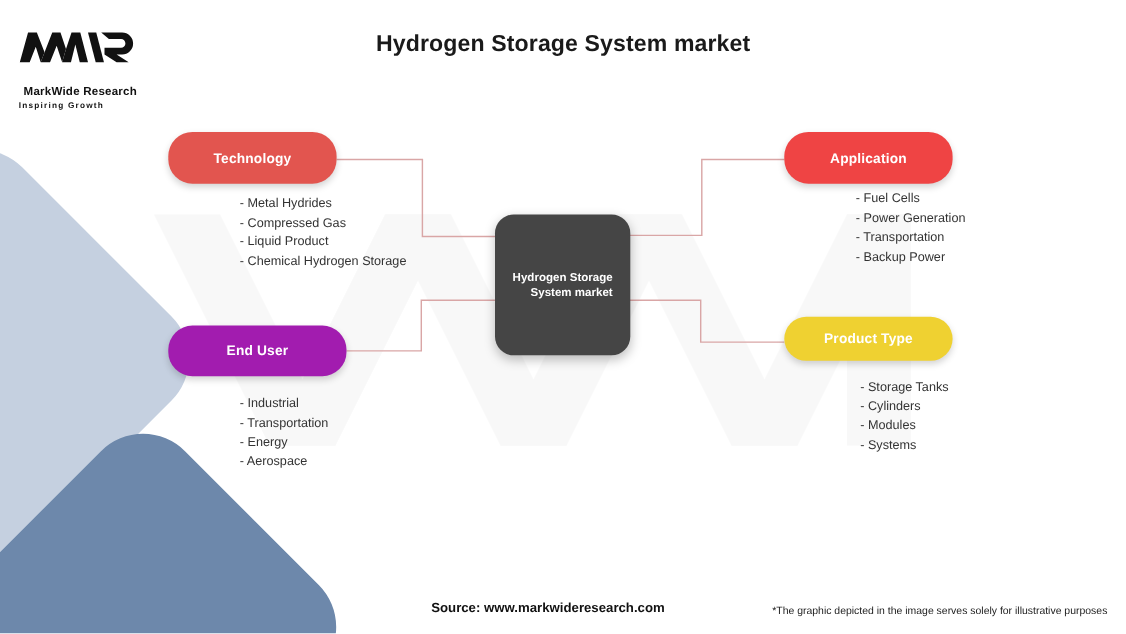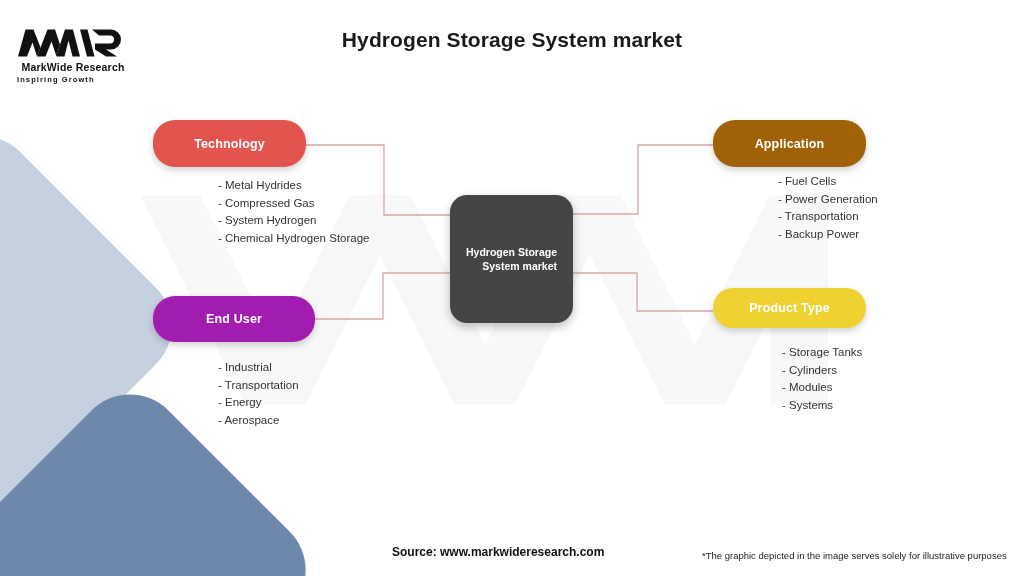--- a/index.html
+++ b/index.html
@@ -27,21 +27,21 @@
   .watermark{
     position:absolute;left:130px;top:185px;width:760px;height:230px;
     pointer-events:none;opacity:.45;
   }
 
   
   .logo{position:absolute;left:17px;top:26px;width:120px;height:62px;}
   .logo-mark{width:108px;height:34px;display:block;}
   .logo-name{
     font-size:10.5px;font-weight:bold;color:#111;letter-spacing:.2px;
-    text-align:center;width:112px;margin-top:1px;
+    text-align:center;width:112px;margin-top:17px;
   }
   .logo-tag{
     font-size:7.5px;font-weight:bold;color:#111;letter-spacing:1.1px;
     text-align:left;width:112px;margin-top:2px;
   }
 
   
   .title{
     position:absolute;left:0;top:28px;width:1024px;text-align:center;
     font-size:21px;font-weight:bold;color:#1a1a1a;letter-spacing:.1px;
@@ -51,21 +51,21 @@
   .connectors{position:absolute;left:0;top:0;width:1024px;height:576px;}
 
   
   .node{
     position:absolute;border-radius:22px;
     display:flex;align-items:center;justify-content:center;
     box-shadow:0 3px 7px rgba(0,0,0,.18);
     color:#fff;font-weight:bold;font-size:12.5px;letter-spacing:.15px;
   }
   .node.technology{left:153px;top:120px;width:153px;height:47px;background:#e2554f;}
-  .node.application{left:713px;top:120px;width:153px;height:47px;background:#a16207;}
+  .node.application{left:713px;top:120px;width:153px;height:47px;background:#ef4444;}
   .node.enduser{left:153px;top:296px;width:162px;height:46px;background:#a21caf;}
   .node.producttype{left:713px;top:288px;width:153px;height:40px;background:#efd131;}
 
   .center-node{
     position:absolute;left:450px;top:195px;width:123px;height:128px;
     background:#454545;border-radius:17px;
     display:flex;align-items:center;justify-content:center;
     box-shadow:0 4px 10px rgba(0,0,0,.25);
   }
   .center-label{
@@ -146,21 +146,21 @@
       <span>System market</span>
     </div>
   </div>
 
   <div class="node technology">
     <span>Technology</span>
   </div>
   <div class="items technology">
     <div>- Metal Hydrides</div>
     <div>- Compressed Gas</div>
-    <div>- System Hydrogen</div>
+    <div>- Liquid Product</div>
     <div>- Chemical Hydrogen Storage</div>
   </div>
 
   <div class="node application">
     <span>Application</span>
   </div>
   <div class="items application">
     <div>- Fuel Cells</div>
     <div>- Power Generation</div>
     <div>- Transportation</div>

